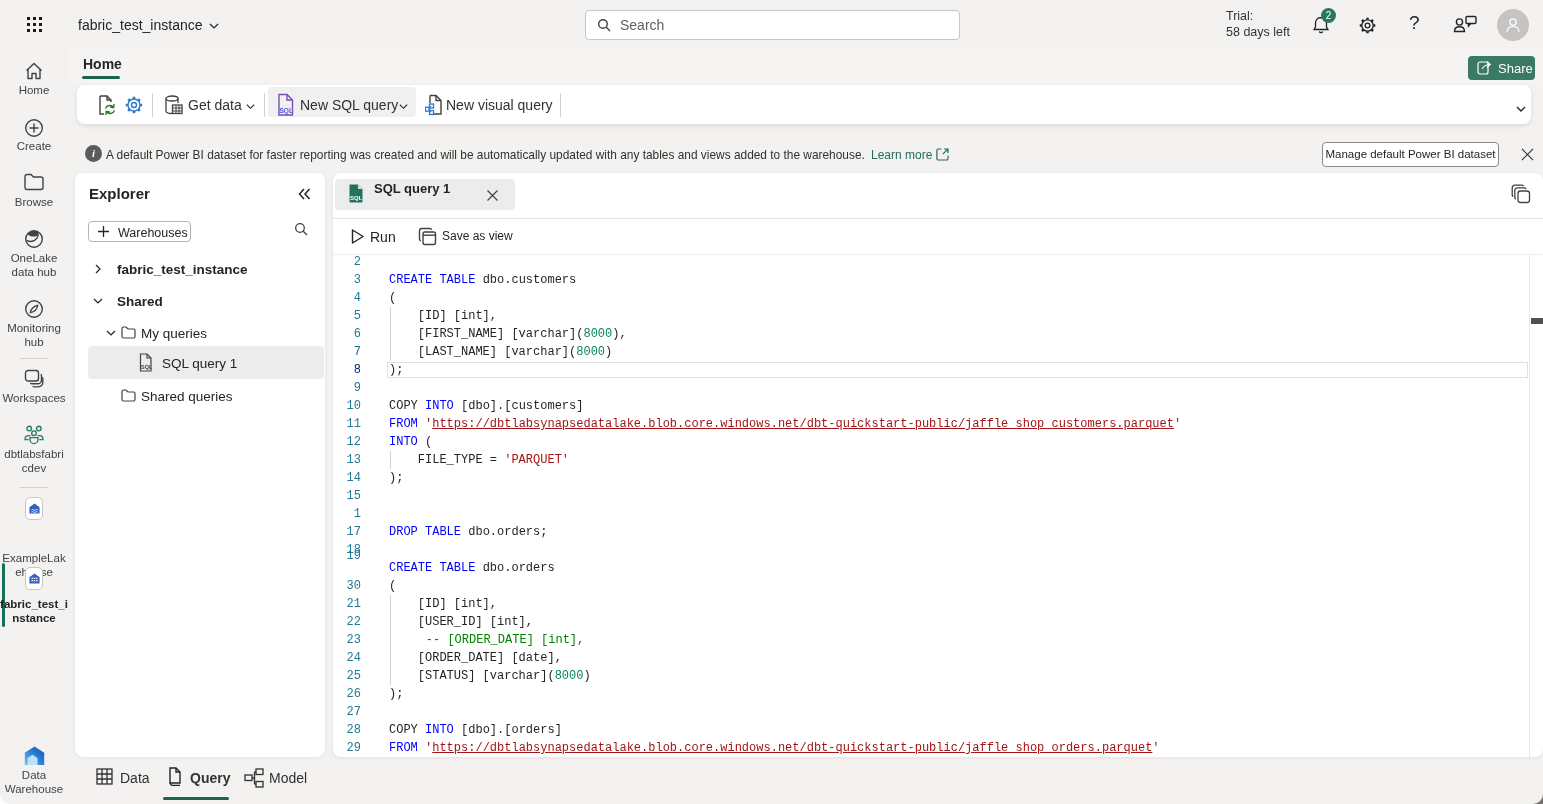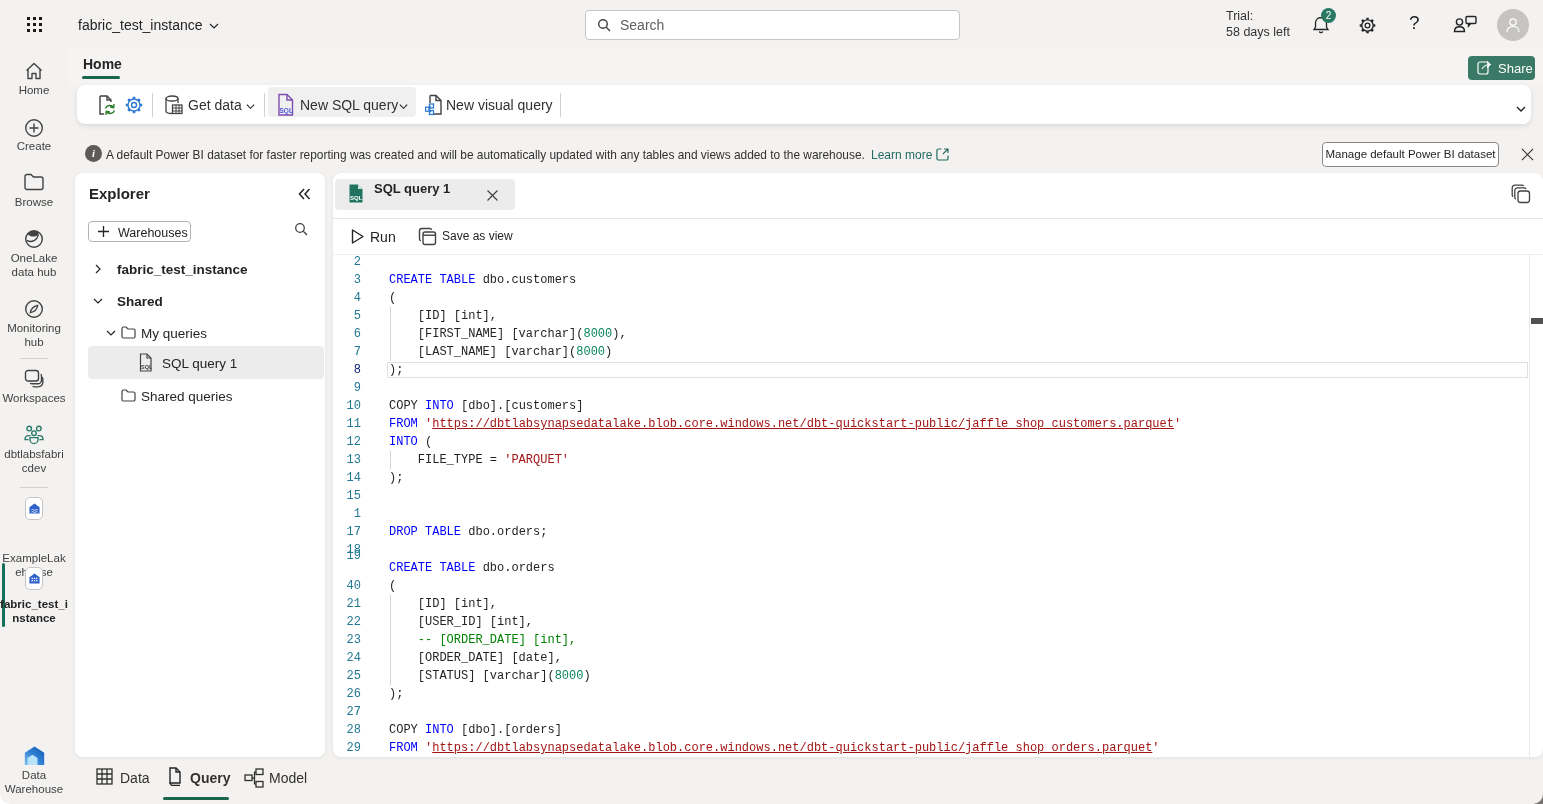--- a/index.html
+++ b/index.html
@@ -39,21 +39,21 @@
 
 #qcard { left:333px; top:173px; width:1210px; height:584px; background:#fff; border-radius:8px; box-shadow:0 1px 4px rgba(0,0,0,0.07); }
 #qtab { position:absolute; left:2px; top:6px; width:180px; height:31px; background:#ececec; border-radius:4px; }
 #qtabtext { position:absolute; left:41px; top:8px; font-size:13px; font-weight:bold; color:#242424; }
 
 #editor { position:absolute; left:0px; top:82px; width:1196px; height:502px; overflow:hidden;
   font-family:"Liberation Mono",monospace; font-size:12px; }
 .cl { position:absolute; height:18px; line-height:18px; white-space:pre; }
 .ln { position:absolute; left:4px; width:24px; text-align:right; color:#237893; height:18px; line-height:18px;
   font-family:"Liberation Mono",monospace; font-size:12px; }
-.k { color:#0000ff; } .s { color:#a31515; } .n { color:#098658; } .c { color:#008000; }
+.k { color:#0000ff; } .s { color:#a31515; } .n { color:#098658; } .c { color:#008000;margin-left:8px; }
 .u { text-decoration:underline; }
 
 #bottombar { left:78px; top:757px; width:1465px; height:47px; }
 .btext { position:absolute; top:13px; font-size:14px; color:#323130; }
 </style>
 </head>
 <body>
 
 <svg class="abs" style="left:26px;top:16px" width="17" height="17" viewBox="0 0 17 17">
   <g fill="#1b1a19">
@@ -301,21 +301,21 @@
       <div class="ln" style="top:232px">15</div>
       <div class="cl" style="left:56px;top:232px"></div>
       <div class="ln" style="top:250px">1</div>
       <div class="cl" style="left:56px;top:250px"></div>
       <div class="ln" style="top:268px">17</div>
       <div class="cl" style="left:56px;top:268px"><span class="k">DROP</span> <span class="k">TABLE</span> dbo.orders;</div>
       <div class="ln" style="top:286px">18</div>
       <div class="cl" style="left:56px;top:286px"></div>
       <div class="ln" style="top:292px">19</div>
       <div class="cl" style="left:56px;top:304px"><span class="k">CREATE</span> <span class="k">TABLE</span> dbo.orders</div>
-      <div class="ln" style="top:322px">40</div>
+      <div class="ln" style="top:322px">30</div>
       <div class="cl" style="left:56px;top:322px">(</div>
       <div class="ln" style="top:340px">21</div>
       <div style="position:absolute;left:57px;top:340px;width:1px;height:18px;background:#d3d3d3"></div>
       <div class="cl" style="left:56px;top:340px">    [ID] [int],</div>
       <div class="ln" style="top:358px">22</div>
       <div style="position:absolute;left:57px;top:358px;width:1px;height:18px;background:#d3d3d3"></div>
       <div class="cl" style="left:56px;top:358px">    [USER_ID] [int],</div>
       <div class="ln" style="top:376px">23</div>
       <div style="position:absolute;left:57px;top:376px;width:1px;height:18px;background:#d3d3d3"></div>
       <div class="cl" style="left:56px;top:376px">    <span class="c">-- [ORDER_DATE] [int],</span></div>

